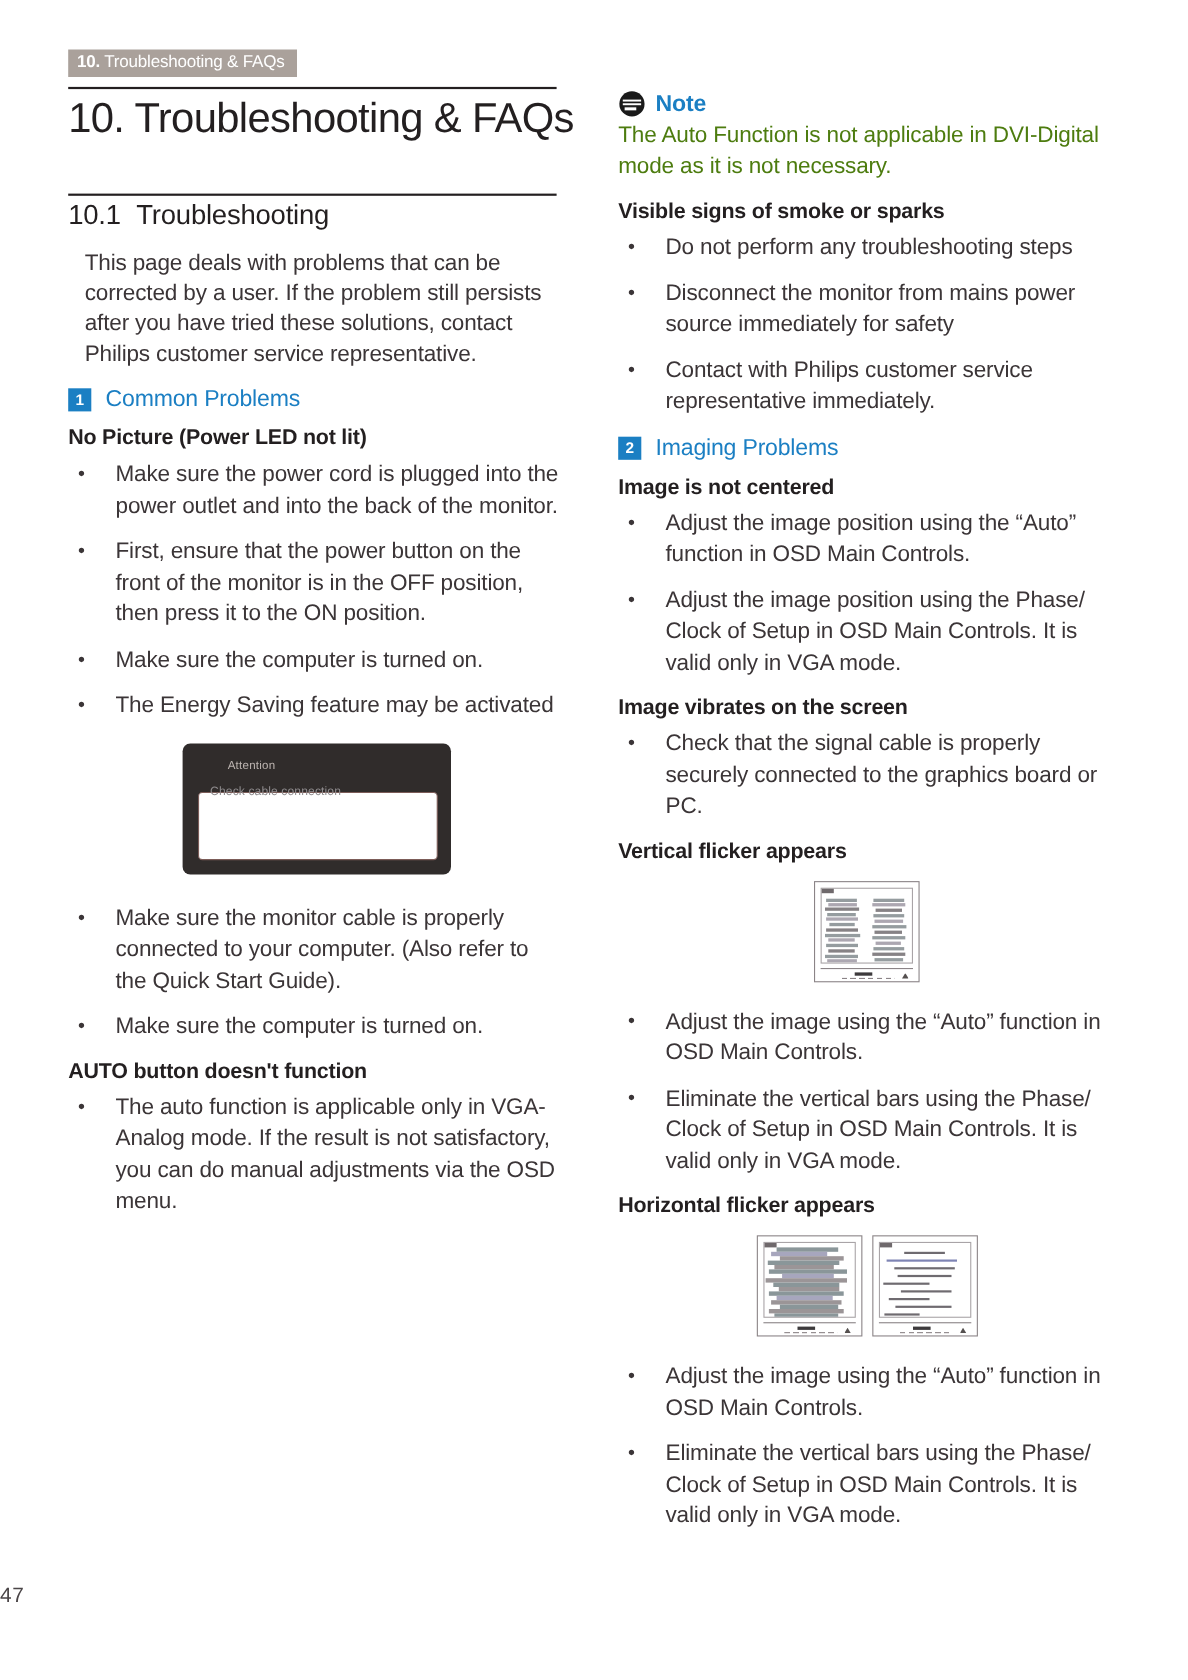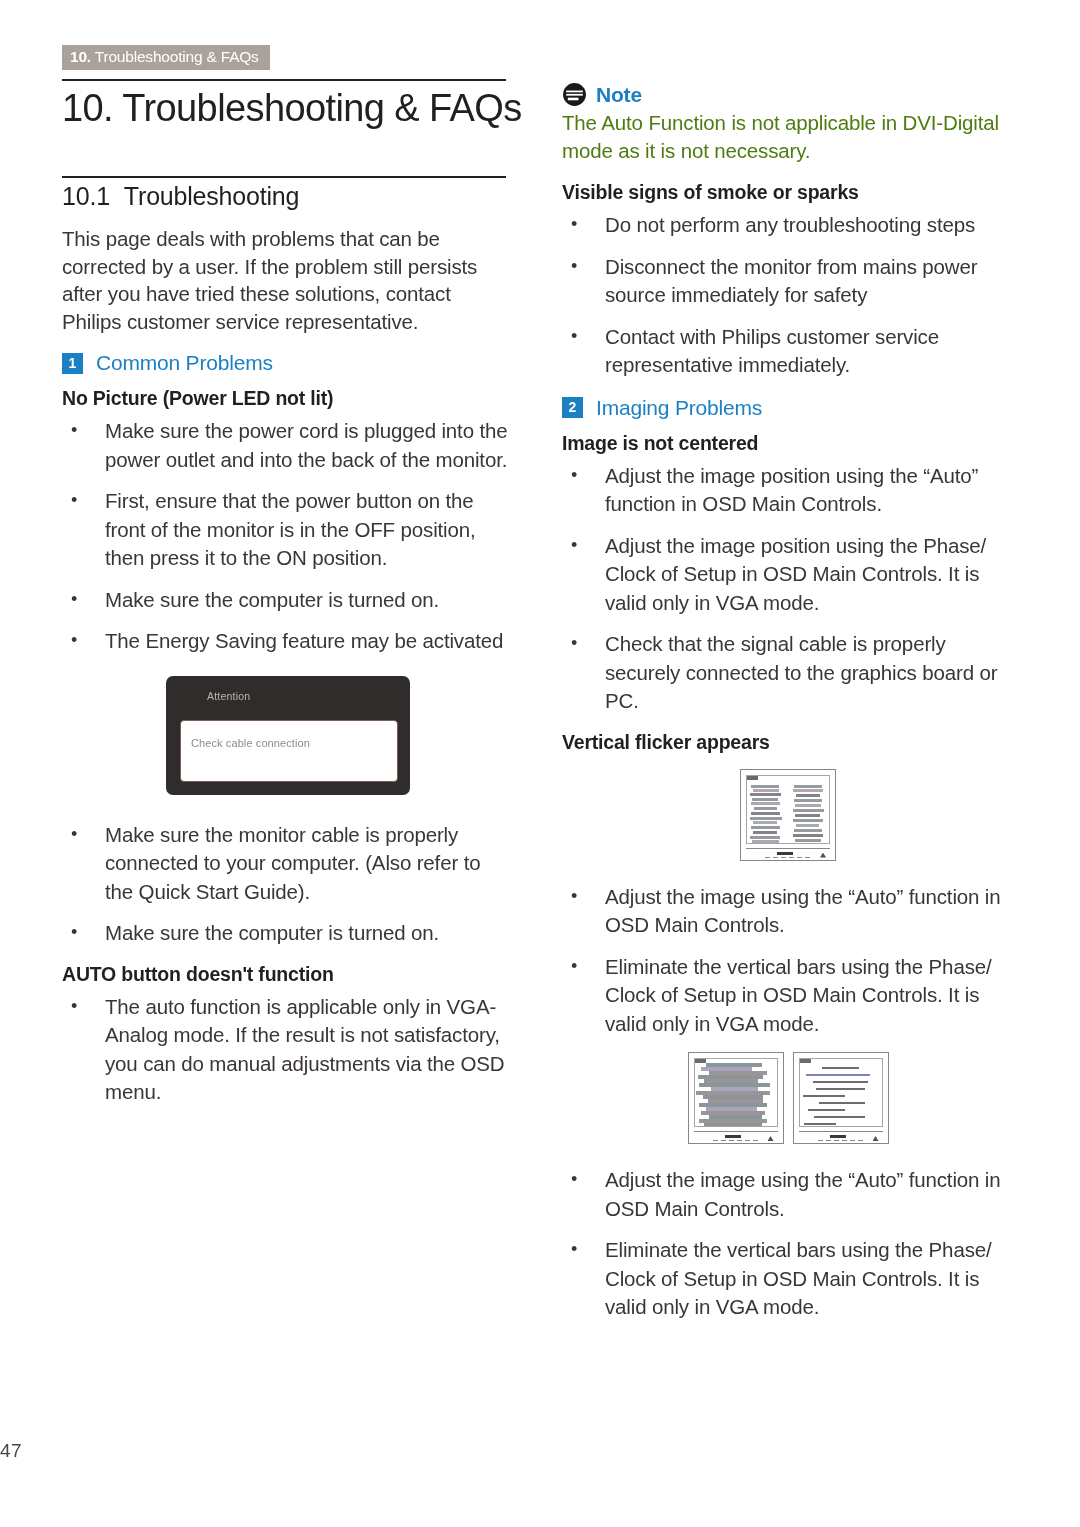--- a/index.html
+++ b/index.html
@@ -72,21 +72,21 @@
   }
   #col-left  { left: 62px;  }
   #col-right { left: 562px; }
 
   .col-inner { position: absolute; width: 452px; }
   #col-left .col-inner  { top: 225px; }
   #col-right .col-inner { top: 82px;  }
 
   
   p.para {
-    margin: 0 0 14px 0;
+    margin: 0 0 14px 15px;
     font-size: 20.5px;
     line-height: 27.5px;
     font-weight: 300;
     color: #3b3537;
     letter-spacing: -0.15px;
   }
 
   h4.subhead {
     margin: 8px 0 6px 0;
     font-size: 19.5px;
@@ -202,21 +202,20 @@
     border-radius: 4px;
   }
   .fig-osd .osd-msg {
     position: absolute;
     left: 25px;
     top: 38px;
     color: #8d8a8c;
     font-size: 11px;
     font-weight: 300;
     letter-spacing: 0.1px;
-    margin-top: 23px;
   }
 
   
   .fig-wrap {
     display: flex;
     justify-content: center;
     gap: 9px;
     margin: 14px 0 22px 0;
   }
   .page-fig {
@@ -391,20 +390,21 @@
       <span class="badge">2</span>
       <span class="nh-label">Imaging Problems</span>
     </div>
 
     <h4 class="subhead">Image is not centered</h4>
     <ul class="bullets">
       <li>Adjust the image position using the “Auto” function in OSD Main Controls.</li>
       <li>Adjust the image position using the Phase/ Clock of Setup in OSD Main Controls. It is valid only in VGA mode.</li>
     </ul>
 
+    <h4 class="subhead">Image vibrates on the screen</h4>
     <ul class="bullets">
       <li>Check that the signal cable is properly securely connected to the graphics board or PC.</li>
     </ul>
 
     <h4 class="subhead">Vertical flicker appears</h4>
 
     <div class="fig-wrap">
       <div class="page-fig">
         <div class="corner"></div>
         <div class="sheet">
@@ -443,20 +443,21 @@
         <div class="footdots"></div>
         <div class="footglyph"></div>
       </div>
     </div>
 
     <ul class="bullets">
       <li>Adjust the image using the “Auto” function in OSD Main Controls.</li>
       <li>Eliminate the vertical bars using the Phase/ Clock of Setup in OSD Main Controls. It is valid only in VGA mode.</li>
     </ul>
 
+    <h4 class="subhead">Horizontal flicker appears</h4>
 
     <div class="fig-wrap">
 
       <div class="page-fig">
         <div class="corner"></div>
         <div class="sheet">
           <div class="hstripe" style="top:4px;  left:14%; width:68%"></div>
           <div class="hstripe b" style="top:8px;  left:8%;  width:62%"></div>
           <div class="hstripe g" style="top:12px; left:18%; width:70%"></div>
           <div class="hstripe" style="top:16px; left:4%;  width:80%"></div>

